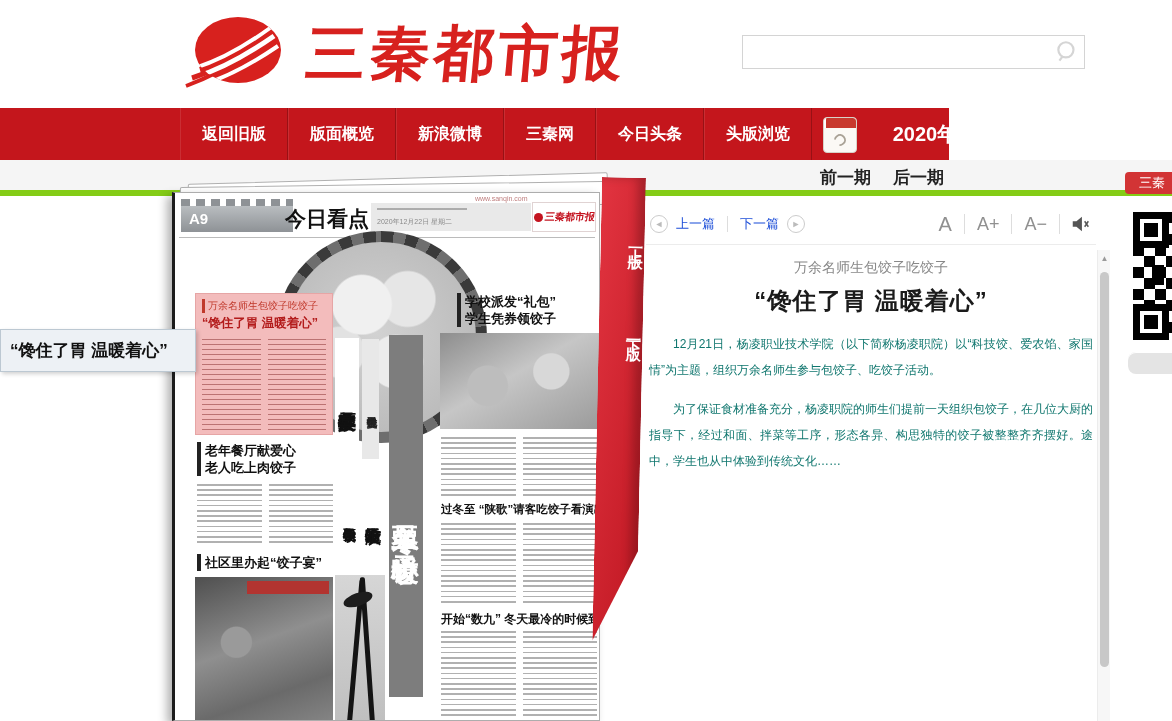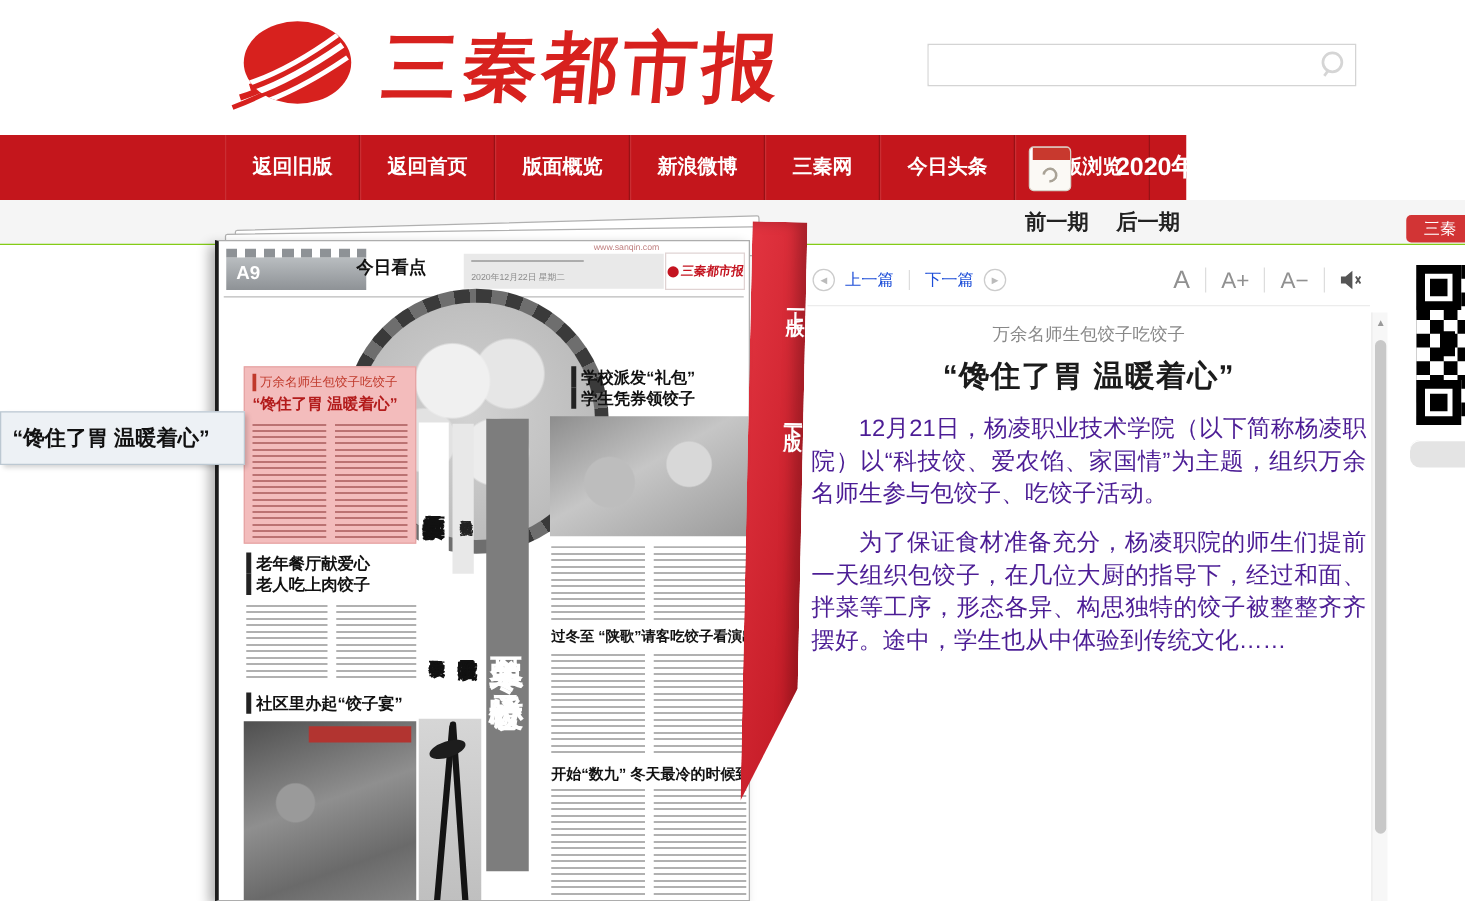--- a/index.html
+++ b/index.html
@@ -28,21 +28,21 @@
   #cal .cal-top { height:10px; background:#c8392e; border-radius:3px 3px 0 0;
                   box-shadow:inset 8px 0 0 -6px #fff, inset 18px 0 0 -16px #fff; }
   #cal .cal-glyph { display:block; width:12px; height:12px; margin:6px auto 0;
                     border:2px solid #a9a296; border-left-color:transparent;
                     border-radius:50%; transform:rotate(-40deg); }
   #nav-date { position:absolute; left:880px; top:0; width:240px; line-height:52px; text-align:center;
               color:#fff; font-size:20px; font-weight:bold; }
 
   
   #subbar { position:absolute; left:0; top:160px; width:1172px; height:36px;
-            background:#f5f5f5; border-bottom:1px solid #84cc16; }
+            background:#f5f5f5; border-bottom:6px solid #84cc16; }
   .issue-link { position:absolute; top:0; line-height:35px; font-size:17px; font-weight:600;
                 color:#222; cursor:pointer; }
   #prev-issue { left:820px; } #next-issue { left:893px; }
 
   
   #rail-button { position:absolute; left:1125px; top:172px; width:47px; height:22px;
                  background:#d23435; border-radius:4px 0 0 4px; color:#fff; font-size:13px;
                  line-height:22px; padding-left:14px; cursor:pointer; overflow:hidden; white-space:nowrap; }
   #qr { position:absolute; left:1128px; top:207px; width:132px; height:138px; background:#fff; }
   #qr .qr-field { position:absolute; inset:5px;
@@ -65,21 +65,21 @@
   .tx { background-image:repeating-linear-gradient(180deg,#9d9d9d 0 1.6px,transparent 1.6px 5.2px); opacity:.8; }
   .tx-pink { background-image:repeating-linear-gradient(180deg,#b56a6a 0 1.5px,transparent 1.5px 5px); opacity:.9; }
   .twocol { display:flex; gap:7px; } .twocol > div { flex:1; }
   .vt { writing-mode:vertical-rl; text-orientation:upright; }
   
   #np-wall { position:absolute; left:6px; top:13px; width:112px; height:26px;
              background:linear-gradient(#b9bdc0,#8e9296); }
   #np-wall::before { content:""; position:absolute; left:0; right:0; top:-7px; height:7px;
              background:repeating-linear-gradient(90deg,#8e9296 0 9px,transparent 9px 15px); }
   #np-page-label { position:absolute; left:8px; top:4px; color:#fff; font-weight:bold; font-size:15px; }
-  #np-section { position:absolute; left:110px; top:12px; font-size:14px; font-weight:bold; color:#111; }
+  #np-section { position:absolute; left:110px; top:12px; font-size:21px; font-weight:bold; color:#111; }
   #np-meta { position:absolute; left:196px; top:10px; width:160px; height:28px; background:#e9e9e9; }
   #np-meta .m1 { position:absolute; left:6px; top:5px; width:90px; height:4px; }
   #np-date { position:absolute; left:6px; top:14px; font-size:7px; color:#8a8a8a; white-space:nowrap; }
   #np-url { position:absolute; left:300px; top:2px; font-size:7px; color:#c08080; }
   #np-logo { position:absolute; right:3px; top:9px; width:64px; height:30px; border:1px solid #e0d3d3;
              display:flex; align-items:center; justify-content:center; gap:2px; }
   #np-logo .dot { width:9px; height:9px; background:#c41420; border-radius:50%; flex:none; }
   #np-logo .t { font-family:"DejaVu Serif", serif; font-weight:bold; color:#c41420; font-size:10px;
                 transform:skewX(-8deg); white-space:nowrap; }
   #np-rule { position:absolute; left:4px; right:4px; top:44px; border-top:1px solid #bbb; }
@@ -166,21 +166,21 @@
   .tb-sep { width:1px; height:16px; background:#ddd; margin:0 4px; }
   .font-btn { color:#909090; cursor:pointer; margin:0 12px; font-weight:400; }
   #font-default { font-size:20px; } #font-larger,#font-smaller { font-size:18px; }
   .fsep { width:1px; height:20px; background:#ddd; }
   #speaker { width:22px; height:22px; margin-left:10px; cursor:pointer; }
   #reader-divider { border-bottom:1px solid #ececec; }
   #supertitle { text-align:center; margin-top:14px; font-size:14px; color:#888; }
   #article-title { text-align:center; margin-top:8px; font-size:24px; font-weight:bold;
                    color:#1b1b1b; letter-spacing:1px; }
   #article { margin-top:14px; padding:0 3px; }
-  #article p { font-size:19px; line-height:26px; color:#4c1d95; text-align:justify;
+  #article p { font-size:12px; line-height:26px; color:#0f766e; text-align:justify;
                text-indent:2em; margin:13px 0; }
 
   
   #scrollbar { position:absolute; left:1097px; top:250px; width:13px; height:471px;
                background:#f7f7f7; border-left:1px solid #ececec; }
   #scroll-up { position:absolute; left:0; top:4px; width:13px; height:14px; text-align:center;
                font-size:8px; color:#999; cursor:pointer; }
   #scroll-thumb { position:absolute; left:2px; top:22px; width:9px; height:395px;
                   background:#c8c8c8; border-radius:5px; cursor:pointer; }
 </style>
@@ -214,21 +214,20 @@
       <svg id="search-icon" viewBox="0 0 24 24">
         <circle cx="11" cy="10" r="7" fill="none" stroke="#d5d5d5" stroke-width="2"></circle>
         <line x1="8" y1="16" x2="5" y2="20" stroke="#d5d5d5" stroke-width="2"></line>
       </svg>
     </div>
   </div>
 
   <div id="mainnav">
     <div id="nav-items">
       <div class="nav-item">返回旧版</div>
-      <div class="nav-item">返回首页</div>
       <div class="nav-item">版面概览</div>
       <div class="nav-item">新浪微博</div>
       <div class="nav-item">三秦网</div>
       <div class="nav-item">今日头条</div>
       <div class="nav-item">头版浏览</div>
     </div>
     <div id="cal">
       <div class="cal-top"></div>
       <span class="cal-glyph"></span>
     </div>

